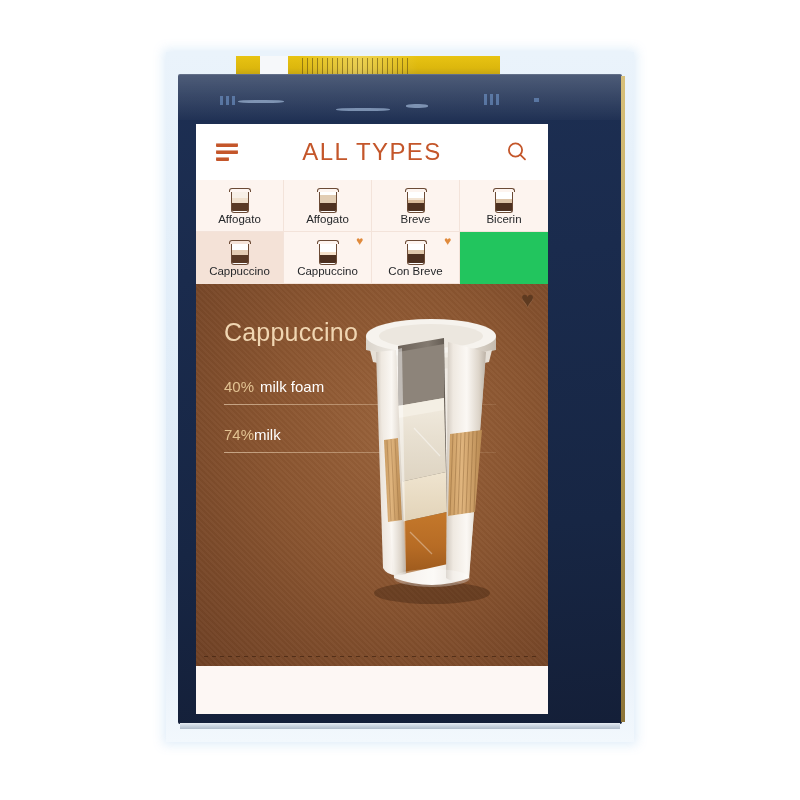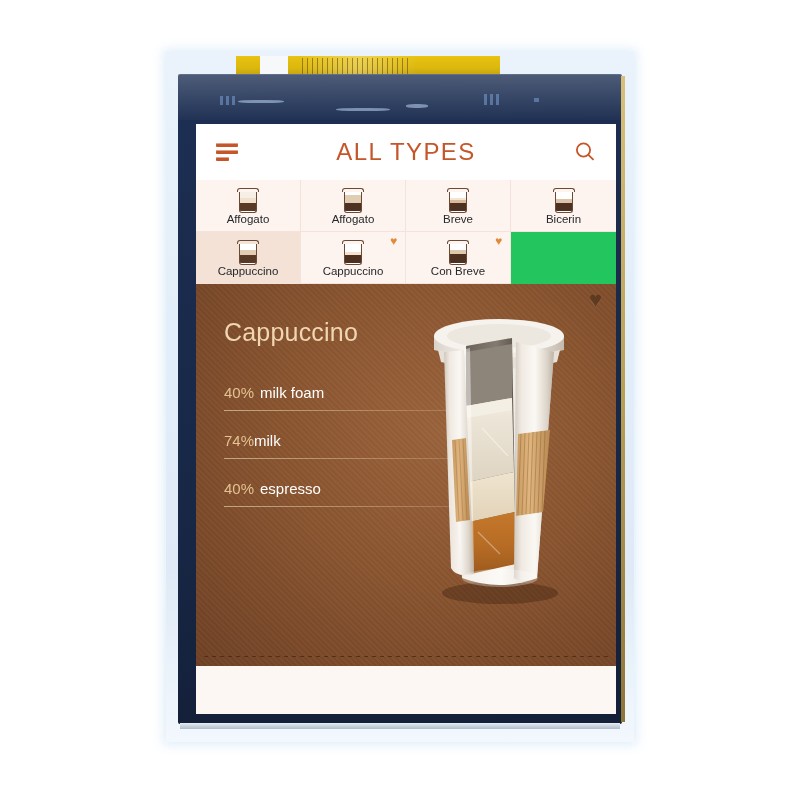--- a/index.html
+++ b/index.html
@@ -86,21 +86,21 @@
     position: absolute;
     left: 2px; bottom: -5px; width: 440px; height: 6px;
     background: linear-gradient(180deg,#e9eef4 0%, #cfd9e4 40%, #b0bcca 100%);
   }
 
   
   .screen {
     position: absolute;
     left: 196px;
     top: 124px;
-    width: 420px;
+    width: 352px;
     height: 590px;
     overflow: hidden;
     background: #fdf7f4;
   }
 
   
   .topbar {
     position: relative;
     height: 56px;
     background: #ffffff;
@@ -226,21 +226,21 @@
   .detail-title {
     position: absolute;
     left: 28px; top: 34px;
     font-size: 25px;
     color: #f0d6b2;
     font-weight: 400;
     letter-spacing: 0.2px;
   }
   .ingredients {
     position: absolute;
-    left: 28px; top: 100px;
+    left: 28px; top: 94px;
     width: 300px;
   }
   .ingredient {
     position: relative;
     height: 48px;
   }
   .ingredient .txt {
     font-size: 15px;
     color: #ffffff;
     white-space: nowrap;
@@ -411,24 +411,20 @@
 
       <div class="ingredients" id="ingredient-list">
           <div class="ingredient">
             <div class="txt"><span class="pct">40%</span><span style="margin-left: 6px;">milk foam</span></div>
             <div class="rule"></div>
           </div>
           <div class="ingredient">
             <div class="txt"><span class="pct">74%</span><span style="">milk</span></div>
             <div class="rule"></div>
           </div>
-          <div class="ingredient">
-            <div class="txt"><span class="pct">40%</span><span style="margin-left: 6px;">espresso</span></div>
-            <div class="rule"></div>
-          </div>
         </div>
 
       <div class="hero-cup">
         <svg width="190" height="300" viewBox="0 0 190 300" aria-hidden="true">
           <defs>
             <linearGradient id="gCupOuter" x1="0" y1="0" x2="1" y2="0">
               <stop offset="0%" stop-color="#cfc7bd"></stop>
               <stop offset="18%" stop-color="#efe9e1"></stop>
               <stop offset="52%" stop-color="#fbf8f4"></stop>
               <stop offset="82%" stop-color="#ddd5ca"></stop>

